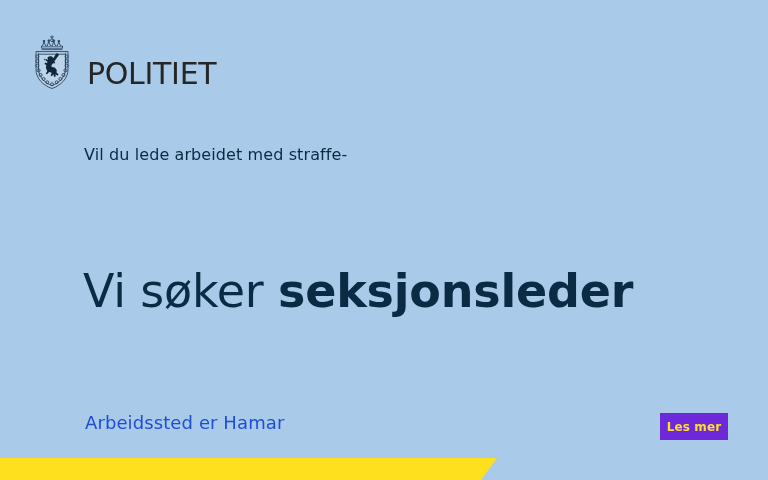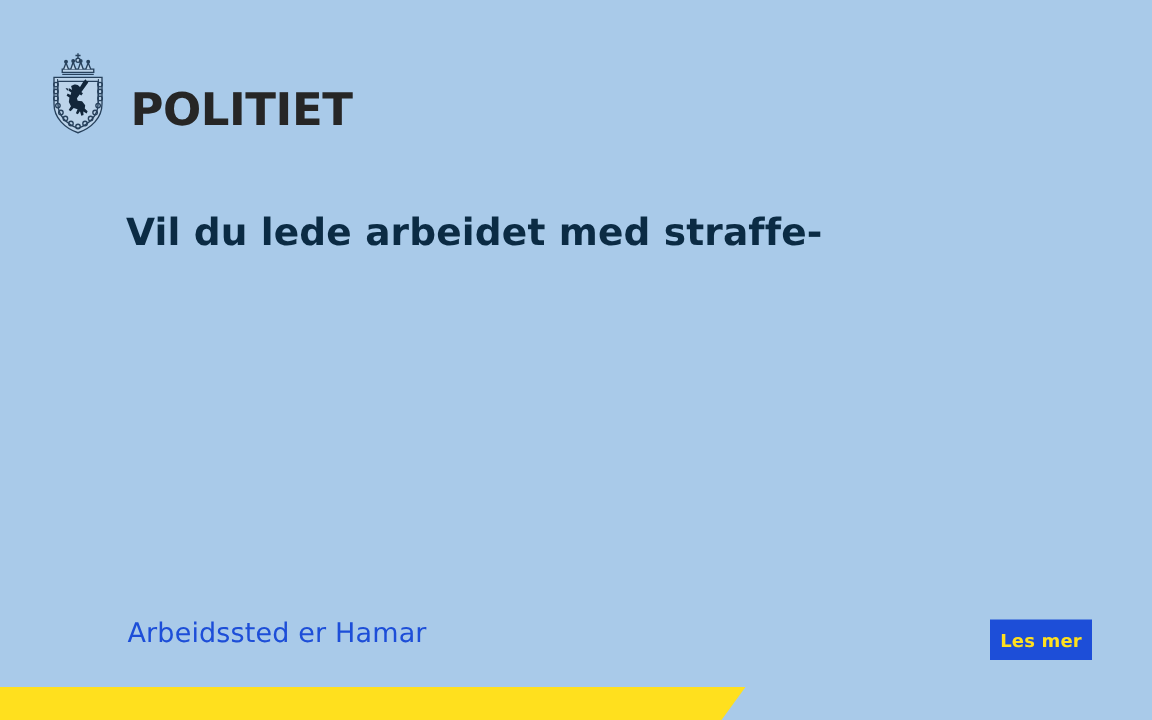--- a/index.html
+++ b/index.html
@@ -32,36 +32,36 @@
     gap: 11px;
   }
   .coat-of-arms {
     width: 48px;
     height: 56px;
     display: block;
   }
   .wordmark {
     font-family: "DejaVu Sans", "Liberation Sans", sans-serif;
     font-size: 30px;
-    font-weight: 700;
+    font-weight: 400;
     letter-spacing: -0.3px;
     color: #262626;
     line-height: 1;
     padding-bottom: 3px;
     margin-top: 28px;
   }
 
   
   .kicker {
     position: absolute;
     left: 84px;
     top: 139px;
     width: 560px;
-    font-size: 25px;
-    font-weight: 700;
+    font-size: 16px;
+    font-weight: 400;
     line-height: 32px;
     color: #0b2b44;
     letter-spacing: 0.1px;
   }
   .kicker-line {
     display: block;
     white-space: pre;
   }
 
   
@@ -93,21 +93,21 @@
     letter-spacing: 0.1px;
   }
 
   
   .cta-button {
     position: absolute;
     left: 660px;
     top: 413px;
     width: 68px;
     height: 27px;
-    background: #1d4ed8;
+    background: #6d28d9;
     border: none;
     border-radius: 0;
     display: flex;
     align-items: center;
     justify-content: center;
     cursor: pointer;
     padding: 0;
   }
   .cta-label {
     font-family: "DejaVu Sans", "Liberation Sans", sans-serif;
@@ -181,20 +181,23 @@
         </g>
       </svg>
     </span>
     <span class="wordmark">POLITIET</span>
   </div>
 
   <div class="kicker">
     <span class="kicker-line">Vil du lede arbeidet med straffe-</span>
   </div>
 
+  <div class="headline">
+    <span class="lead">Vi søker </span><span class="strong">seksjonsleder</span>
+  </div>
 
   <div class="location">Arbeidssted er Hamar</div>
 
   <button class="cta-button">
     <span class="cta-label">Les mer</span>
   </button>
 
   <div class="accent-bar"></div>
 
 </div>

